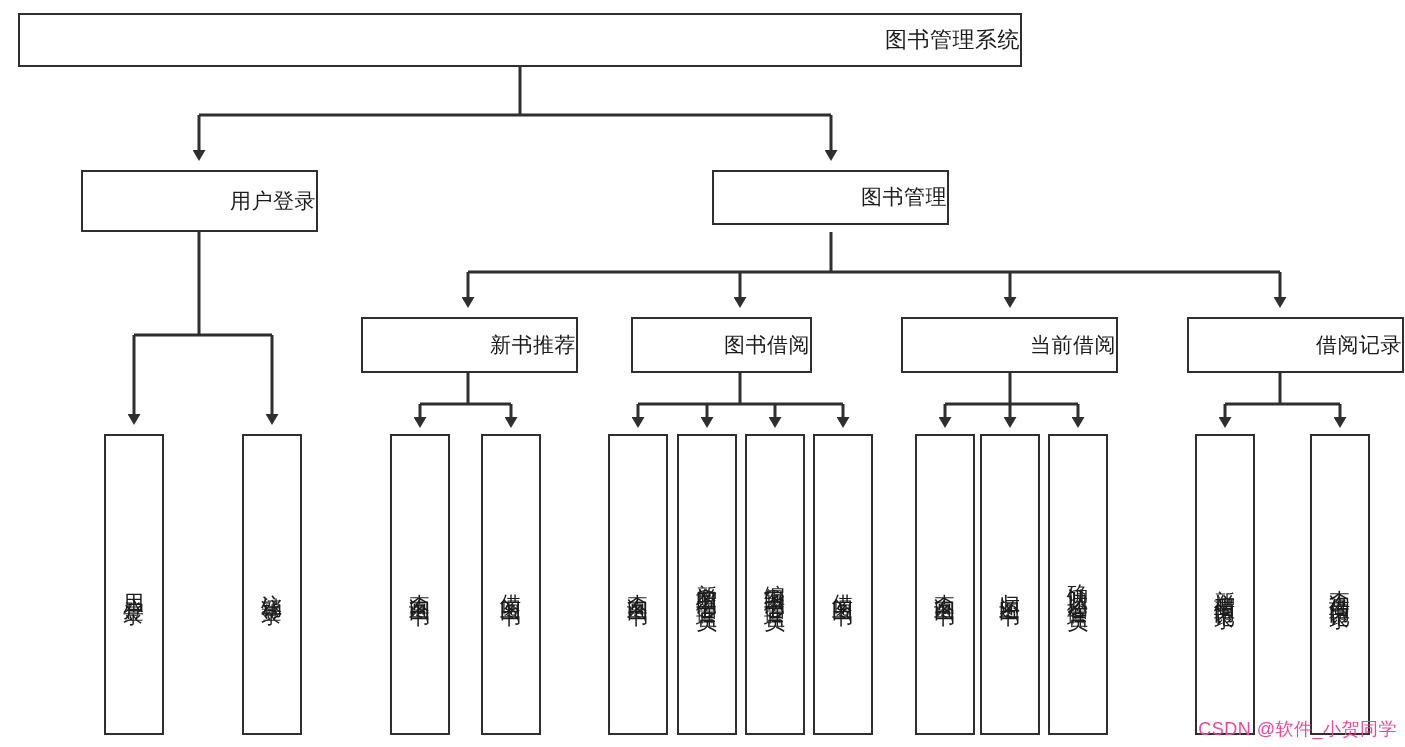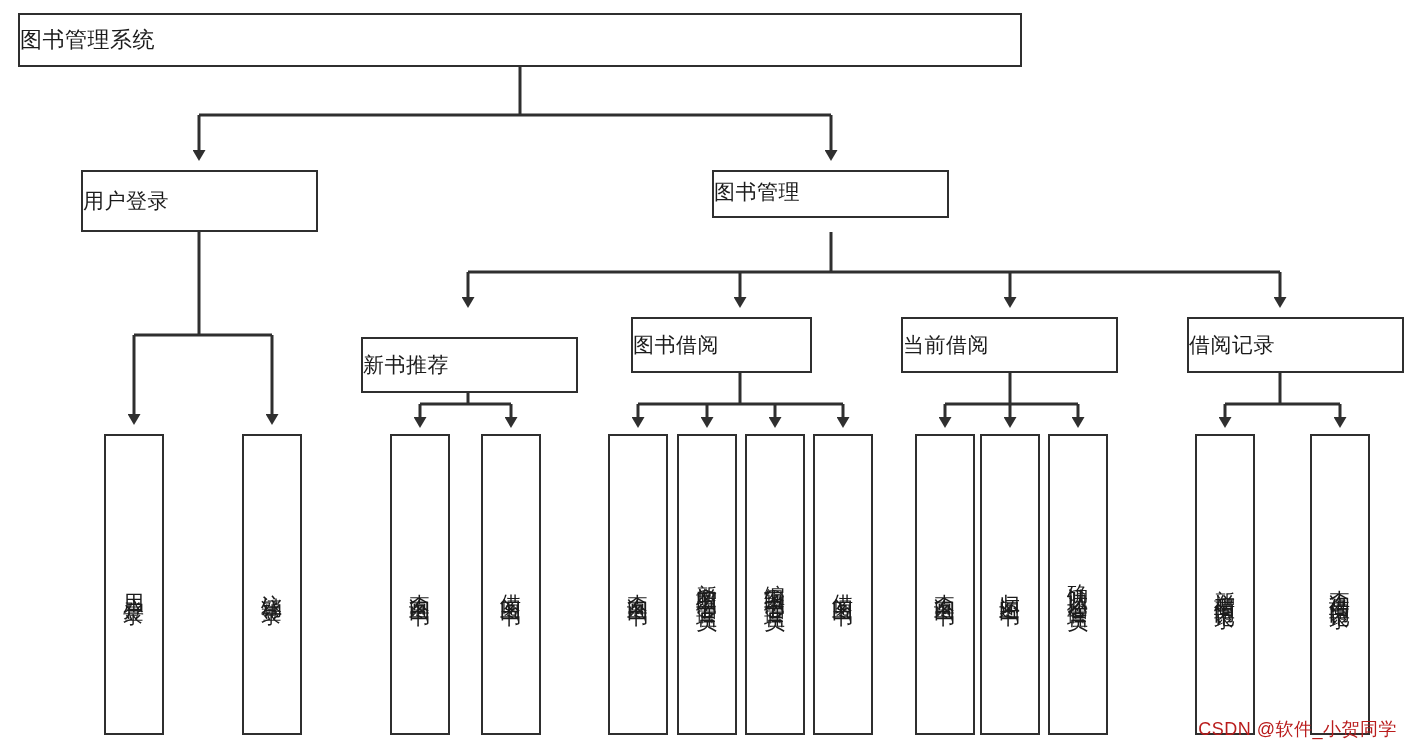--- a/index.html
+++ b/index.html
@@ -28,21 +28,21 @@
     height: 747px;
     pointer-events: none;
   }
   .node {
     position: absolute;
     box-sizing: border-box;
     border: 2px solid #2f2f2f;
     background: #ffffff;
     display: flex;
     align-items: center;
-    justify-content: flex-start;
+    justify-content: flex-end;
     overflow: hidden;
   }
   .node .label {
     color: #1b1b1b;
     line-height: 1.16;
     text-align: center;
     white-space: pre-wrap;
     user-select: none;
   }
   
@@ -65,21 +65,21 @@
     font-size: 21px;
     letter-spacing: 4px;
     line-height: 1;
     max-height: 100%;
   }
   .watermark {
     position: absolute;
     right: 8px;
     bottom: 6px;
     font-size: 18px;
-    color: #b91c1c;
+    color: #ec4899;
     letter-spacing: 0.5px;
     user-select: none;
     white-space: nowrap;
   }
 </style>
 </head>
 <body>
 
 <div id="diagram-root">
 
@@ -133,25 +133,25 @@
     </g>
   </svg>
 
   <div class="node horiz root" style="left:18px; top:13px; width:1004px; height:54px;">
     <span class="label">图书管理系统</span>
   </div>
 
   <div class="node horiz" style="left:81px; top:170px; width:237px; height:62px;">
     <span class="label">用户登录</span>
   </div>
-  <div class="node horiz" style="left:712px; top:170px; width:237px; height:48px;font-family:Liberation Mono, monospace;">
+  <div class="node horiz" style="left:712px; top:170px; width:237px; height:55px;">
     <span class="label">图书管理</span>
   </div>
 
-  <div class="node horiz" style="left:361px; top:317px; width:217px; height:56px;margin-top:20px;">
+  <div class="node horiz" style="left:361px; top:317px; width:217px; height:56px;">
     <span class="label">新书推荐</span>
   </div>
   <div class="node horiz" style="left:631px; top:317px; width:181px; height:56px;">
     <span class="label">图书借阅</span>
   </div>
   <div class="node horiz" style="left:901px; top:317px; width:217px; height:56px;">
     <span class="label">当前借阅</span>
   </div>
   <div class="node horiz" style="left:1171px; top:317px; width:217px; height:56px;margin-left:16px;">
     <span class="label">借阅记录</span>

